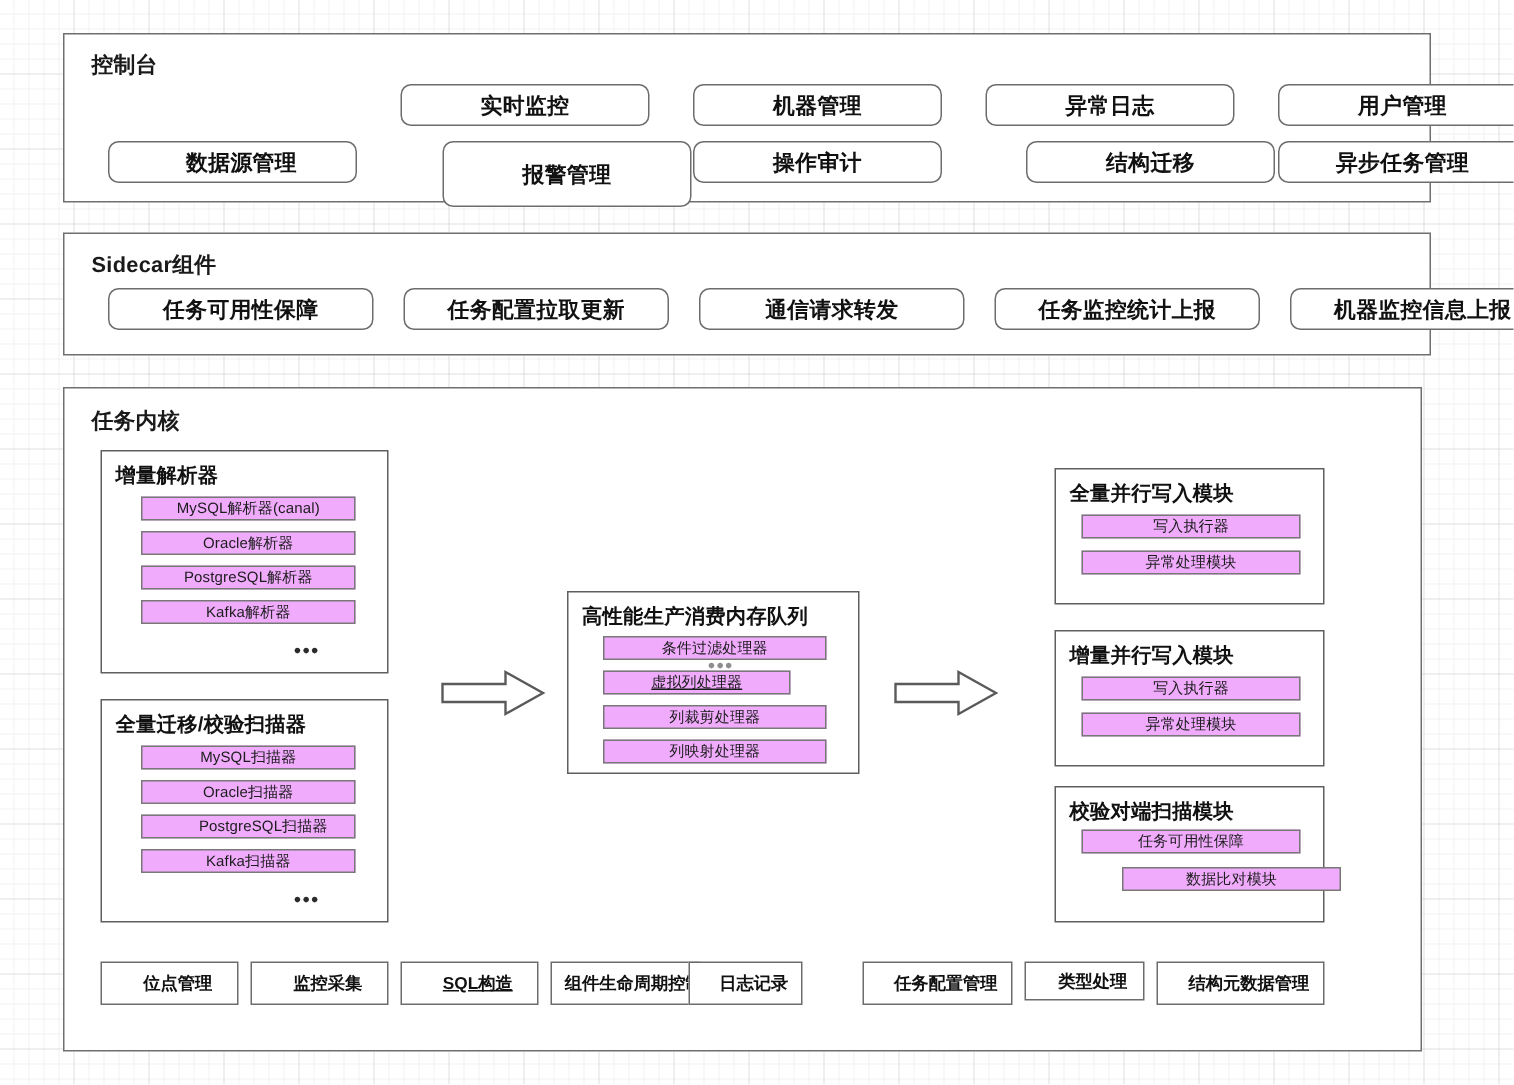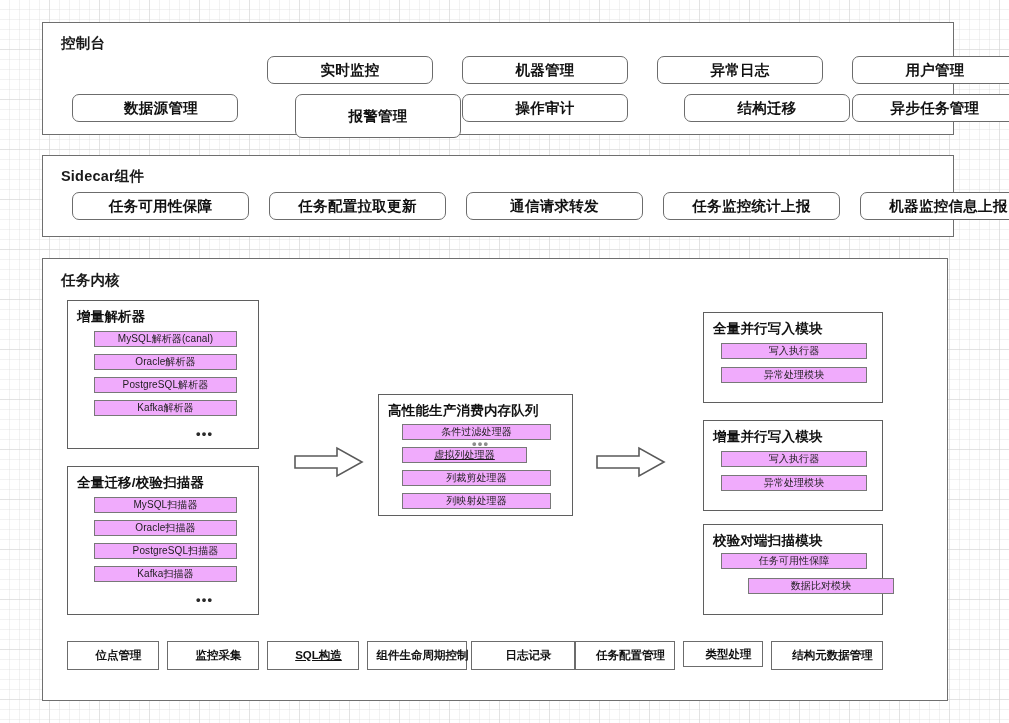--- a/index.html
+++ b/index.html
@@ -224,17 +224,17 @@
     <div class="group-title">校验对端扫描模块</div>
 
     <div class="item" style="left:17px; top:28px; width:146px; height:16px;">任务可用性保障</div>
     <div class="item" style="left:17px; top:53px; width:146px; height:16px;margin-left:27px;">数据比对模块</div>
   </div>
 
   <div class="chip" style="left:24px; top:382px; width:92px; height:29px;">位点管理</div>
   <div class="chip" style="left:124px; top:382px; width:92px; height:29px;">监控采集</div>
   <div class="chip" style="left:224px; top:382px; width:92px; height:29px;text-decoration:underline;">SQL构造</div>
   <div class="chip" style="left:324px; top:382px; width:100px; height:29px;">组件生命周期控制</div>
-  <div class="chip" style="left:428px; top:382px; width:104px; height:29px;">日志记录</div>
+  <div class="chip" style="left:416px; top:382px; width:76px; height:29px;">日志记录</div>
   <div class="chip" style="left:532px; top:382px; width:100px; height:29px;">任务配置管理</div>
   <div class="chip" style="left:640px; top:382px; width:80px; height:26px;">类型处理</div>
   <div class="chip" style="left:728px; top:382px; width:112px; height:29px;">结构元数据管理</div>
 </div>
 
 </body></html>

